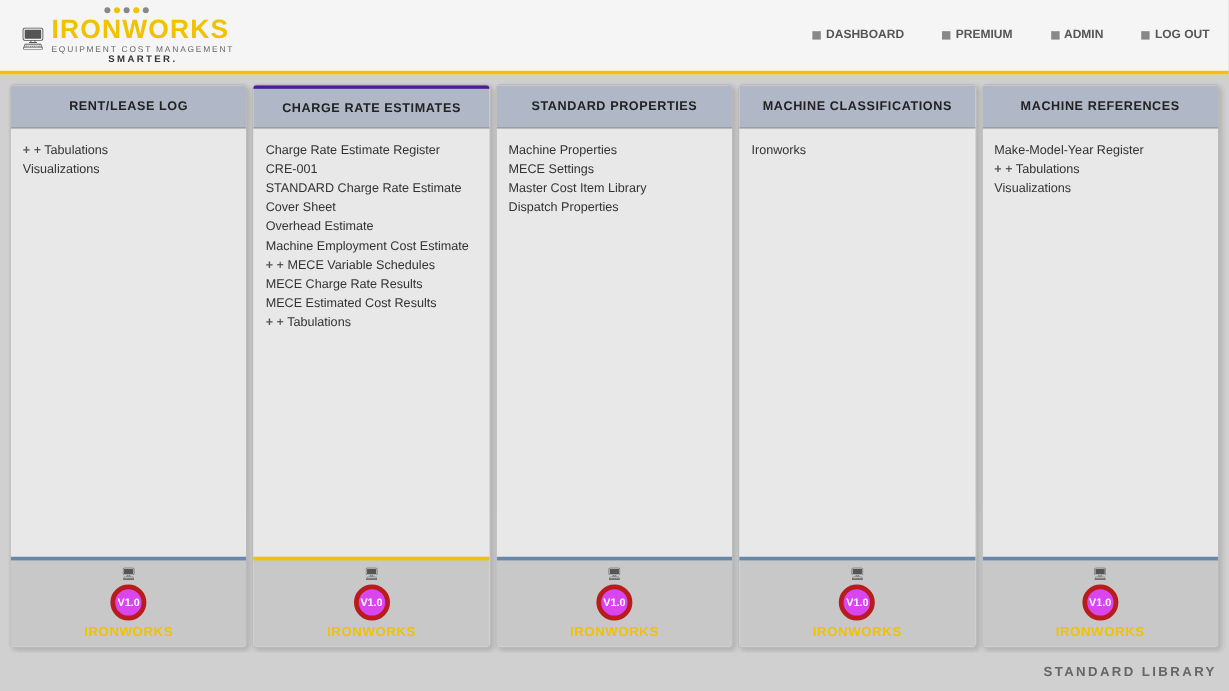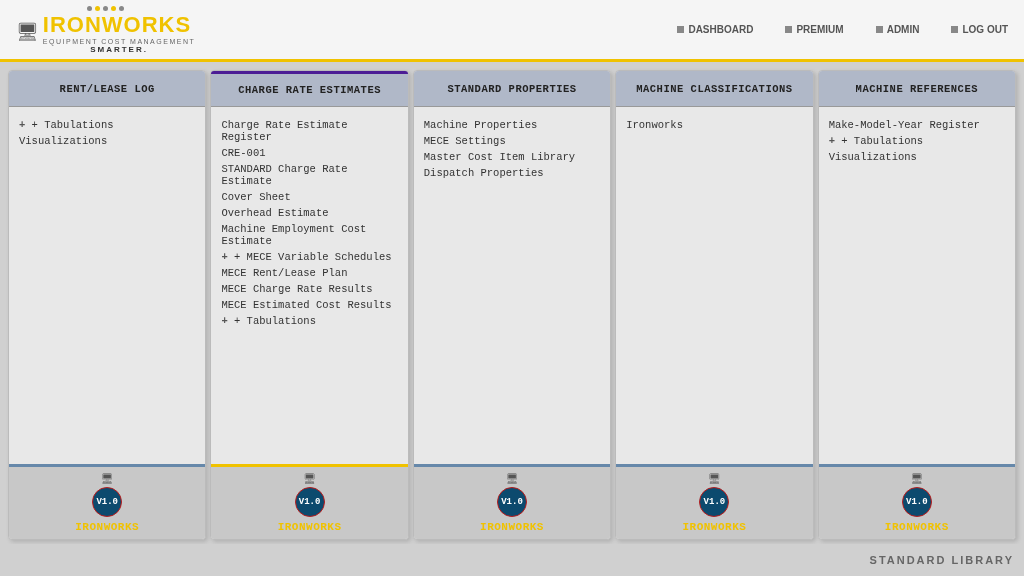--- a/index.html
+++ b/index.html
@@ -106,21 +106,20 @@
     .panel {
       flex: 1;
       background: #e8e8e8;
       border: 1px solid #bbb;
       border-radius: 4px;
       display: flex;
       flex-direction: column;
       box-shadow: 2px 2px 4px rgba(0,0,0,0.15);
       overflow: hidden;
       min-width: 0;
-      font-family: Liberation Mono, monospace;
     }
 
     .panel-header {
       background: #b0b8c8;
       padding: 8px 10px;
       font-size: 10.5px;
       font-weight: 900;
       color: #222;
       text-align: center;
       letter-spacing: 0.5px;
@@ -154,31 +153,31 @@
       border-top: 3px solid #6688aa;
       display: flex;
       flex-direction: column;
       align-items: center;
       padding: 6px 4px 6px 4px;
     }
     .panel-footer.active-footer {
       border-top: 3px solid #f0c200;
     }
     .version-badge {
-      background: #0c4a6e;
+      background: #d946ef;
       color: #fff;
       border-radius: 50%;
       width: 30px;
       height: 30px;
       display: flex;
       align-items: center;
       justify-content: center;
       font-size: 9px;
       font-weight: bold;
-      border: 1px solid #b91c1c;
+      border: 4px solid #b91c1c;
       margin-bottom: 4px;
     }
     .footer-logo {
       font-size: 11px;
       font-weight: 900;
       color: #444;
       letter-spacing: 0.5px;
     }
     .footer-logo span { color: #f0c200; }
 
@@ -256,21 +255,20 @@
       <div class="panel">
     <div class="panel-header yellow-active">CHARGE RATE ESTIMATES</div>
     <div class="panel-body">
       <div class="panel-item">Charge Rate Estimate Register</div>
           <div class="panel-item">CRE-001</div>
           <div class="panel-item">STANDARD Charge Rate Estimate</div>
           <div class="panel-item">Cover Sheet</div>
           <div class="panel-item">Overhead Estimate</div>
           <div class="panel-item">Machine Employment Cost Estimate</div>
           <div class="panel-item plus">+ MECE Variable Schedules</div>
-          <div class="panel-item">MECE Rent/Lease Plan</div>
           <div class="panel-item">MECE Charge Rate Results</div>
           <div class="panel-item">MECE Estimated Cost Results</div>
           <div class="panel-item plus">+ Tabulations</div>
     </div>
     <div class="panel-footer active-footer">
       <div style="font-size:10px;color:#555;margin-bottom:2px;">🖥</div>
       <div class="version-badge">V1.0</div>
       <div class="footer-logo"><span>IRON</span><span style="color:#f0c200">WORKS</span></div>
     </div>
   </div>

